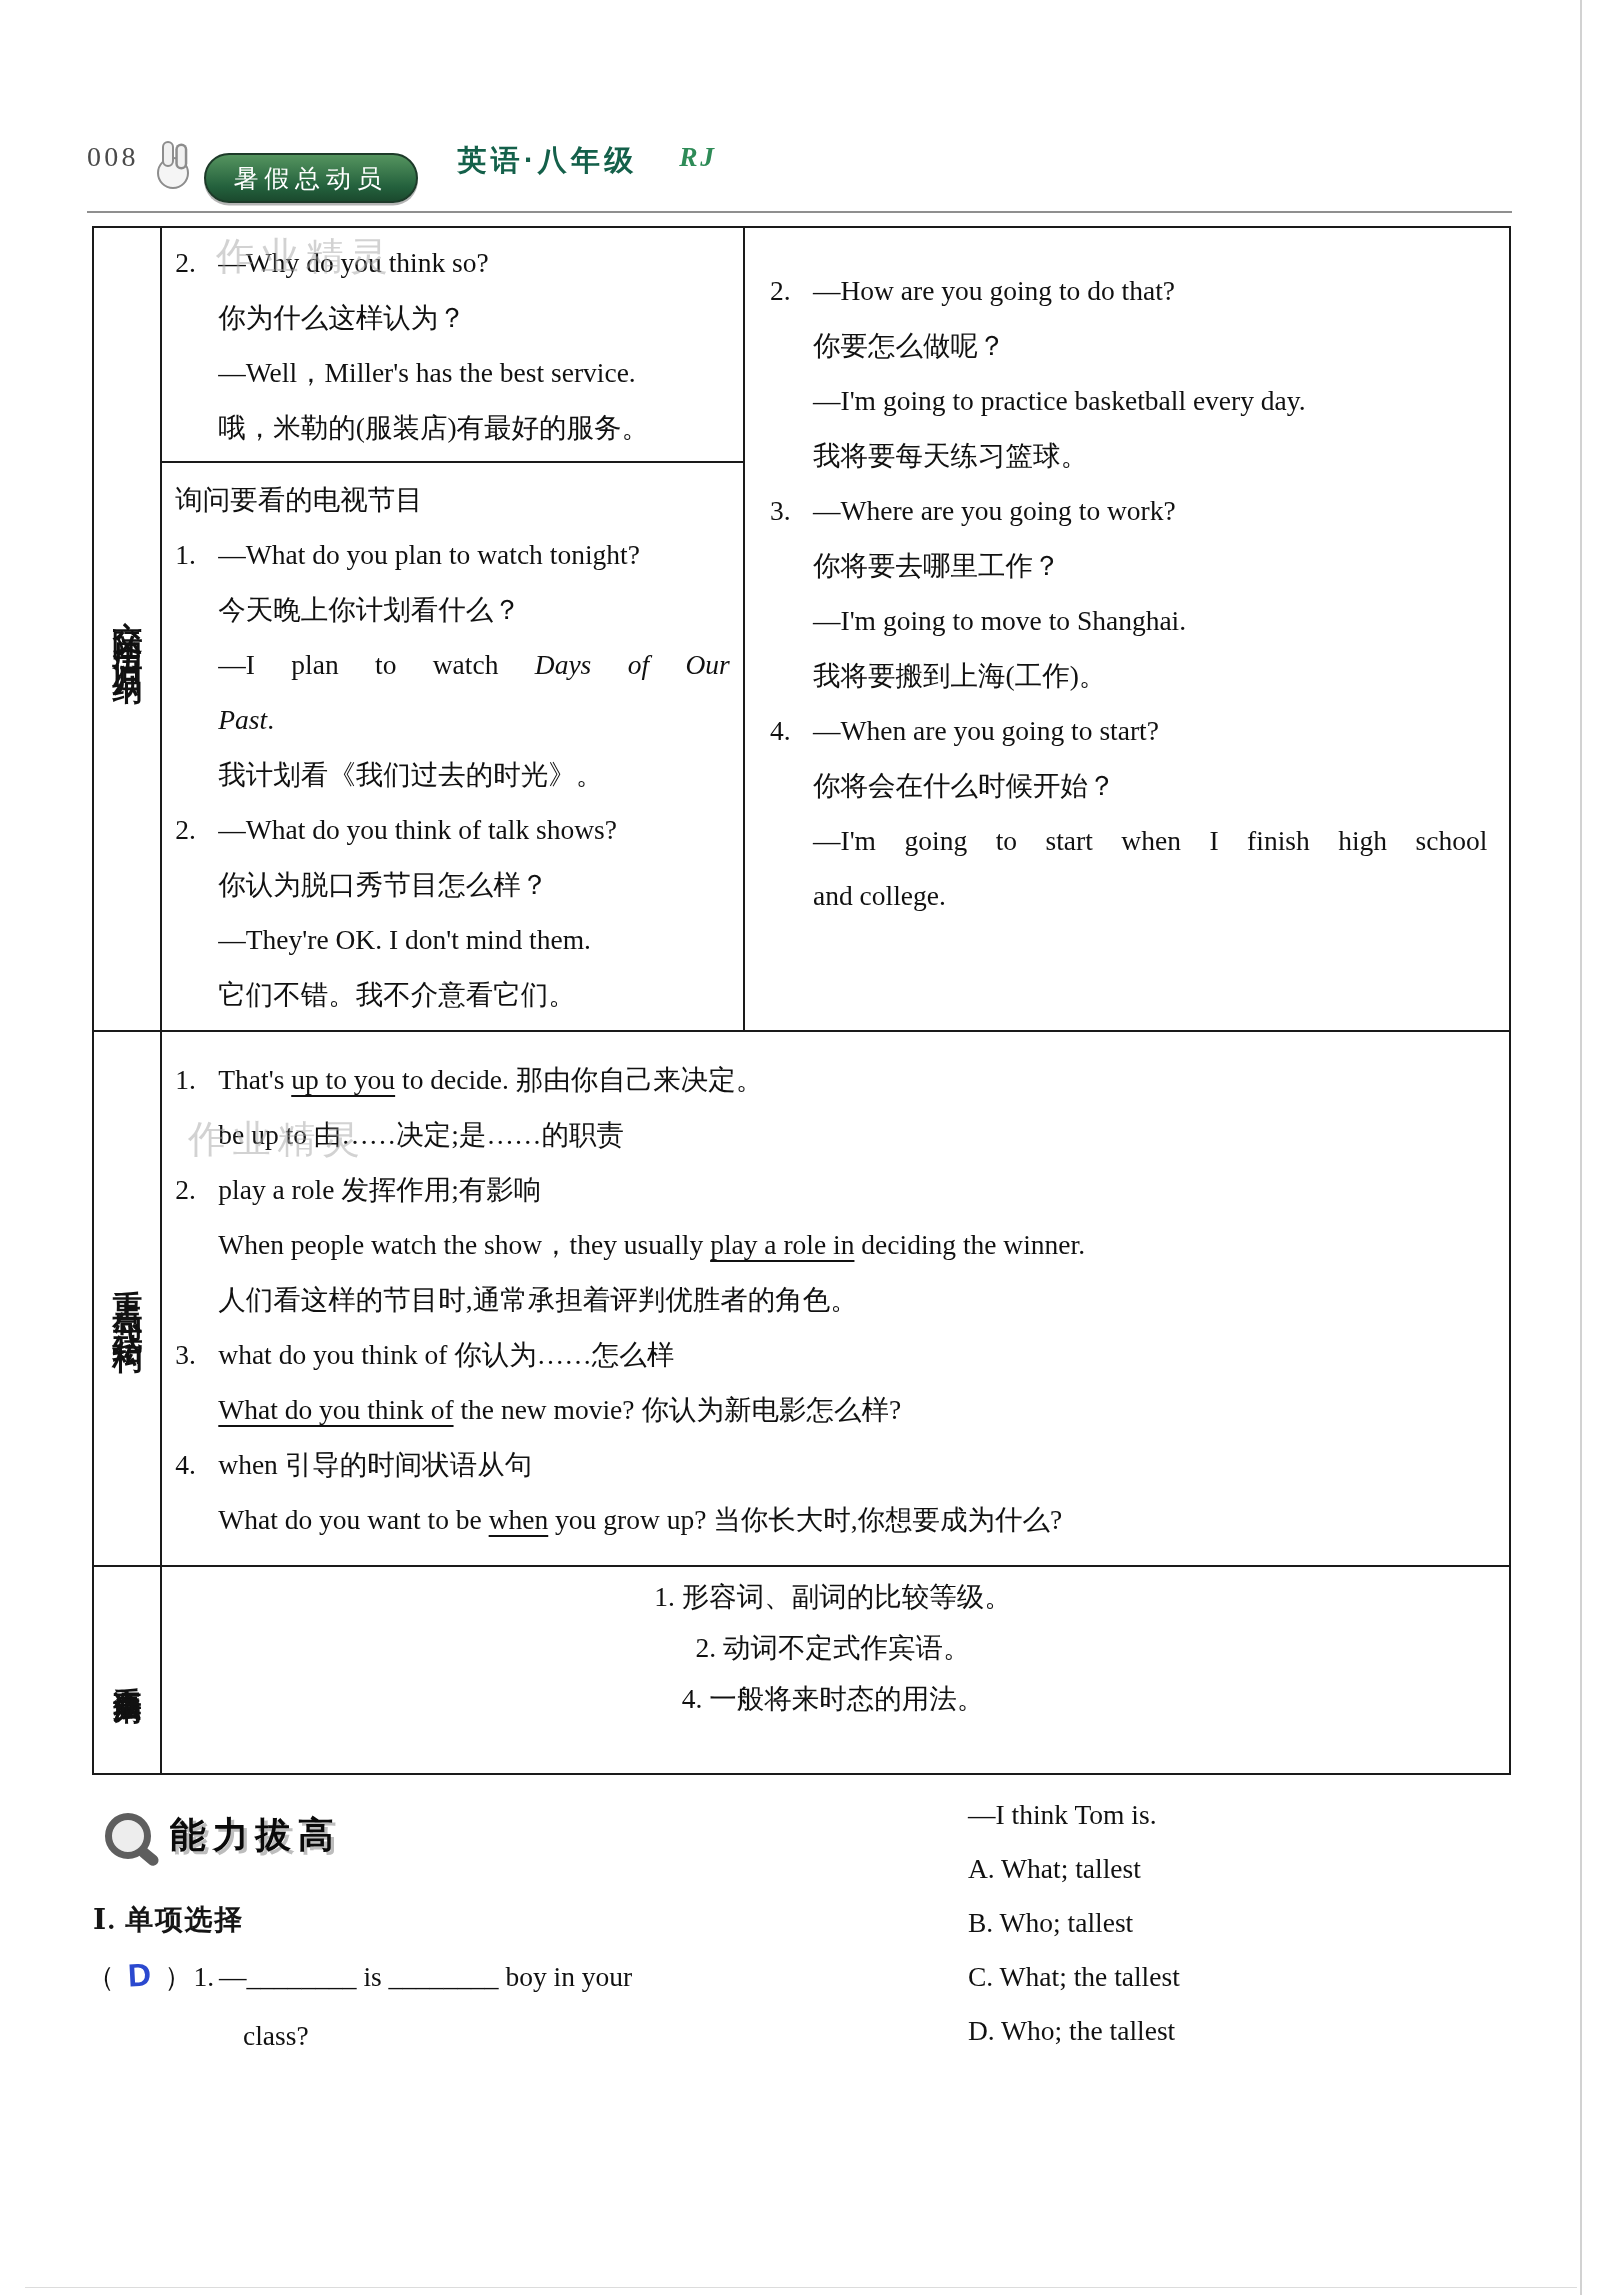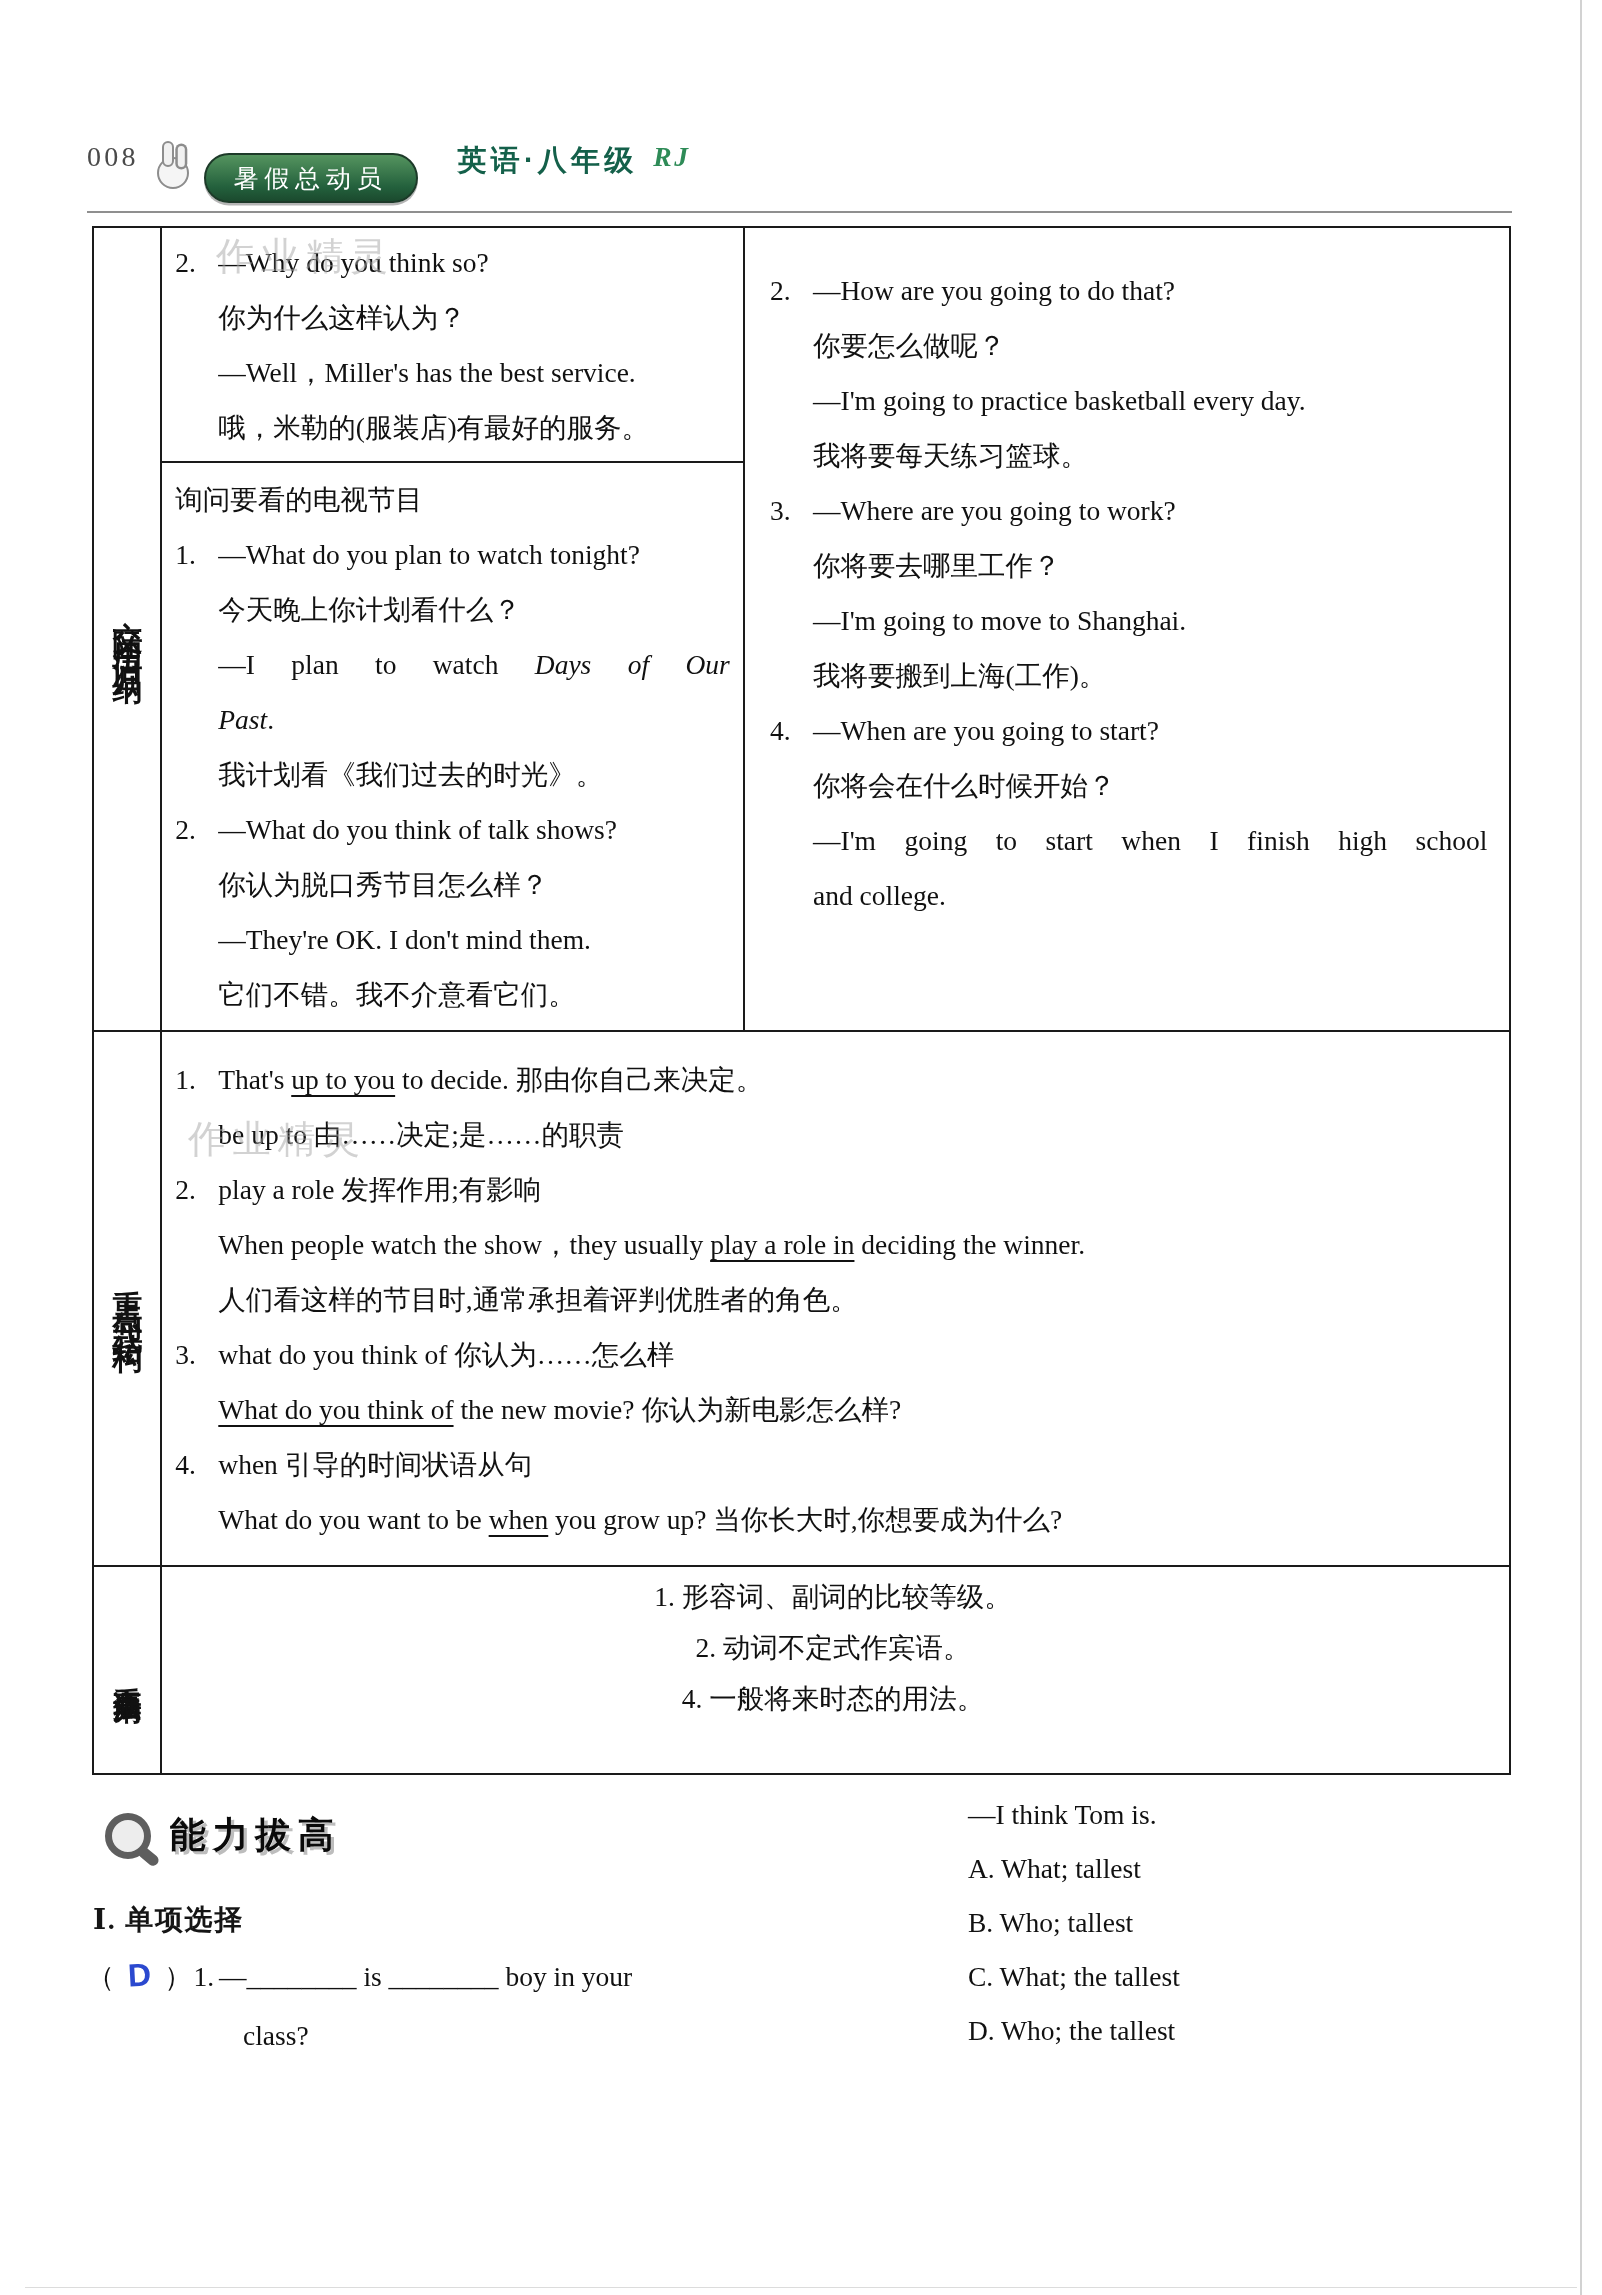--- a/index.html
+++ b/index.html
@@ -51,21 +51,21 @@
     color:#fff;font-weight:normal;font-size:25px;
     font-family:"Liberation Sans","DejaVu Sans",sans-serif;
     padding:6.7px 28px;border-radius:37px;border:2.5px solid #1d3a29;
     letter-spacing:5.8px;box-shadow:0 2.5px 0 rgba(120,120,120,.55);margin-top:12px;
   }
   .subject{
     margin-left:40px;font-weight:bold;font-size:29px;color:#14604a;letter-spacing:4.2px;
     font-family:"Liberation Sans","DejaVu Sans",sans-serif;
   }
   .edition{
-    margin-left:16px;font-weight:bold;font-style:italic;font-size:27.5px;color:#2e8b57;
+    margin-left:42px;font-weight:bold;font-style:italic;font-size:27.5px;color:#2e8b57;
     letter-spacing:2.5px;font-family:"Liberation Serif","DejaVu Serif",serif;
   }
   .header-rule{position:absolute;left:87px;right:90px;top:211px;border-top:2.5px solid #8f8f8f;}
 
   
   .gtable{
     position:absolute;left:92px;top:226px;width:1419px;
     border:2.5px solid #1a1a1a;display:flex;flex-direction:column;box-sizing:border-box;
   }
   .trow{display:flex;}

